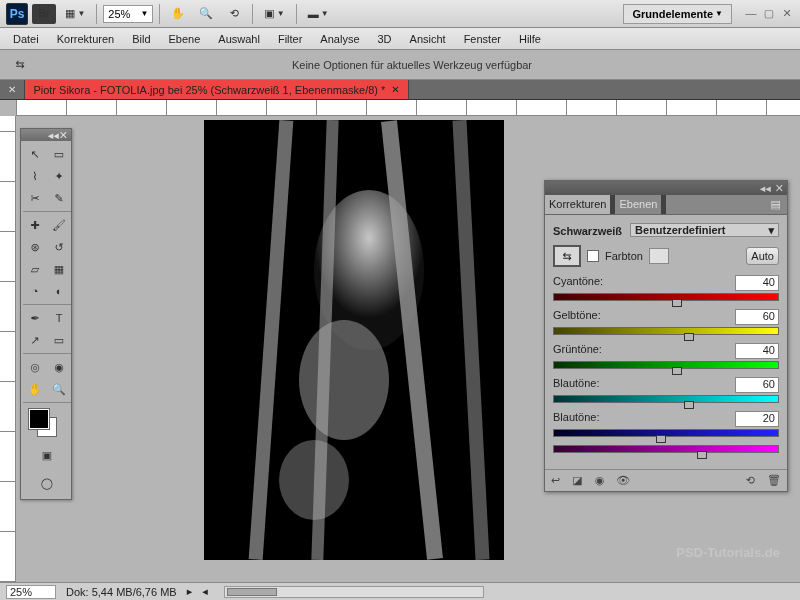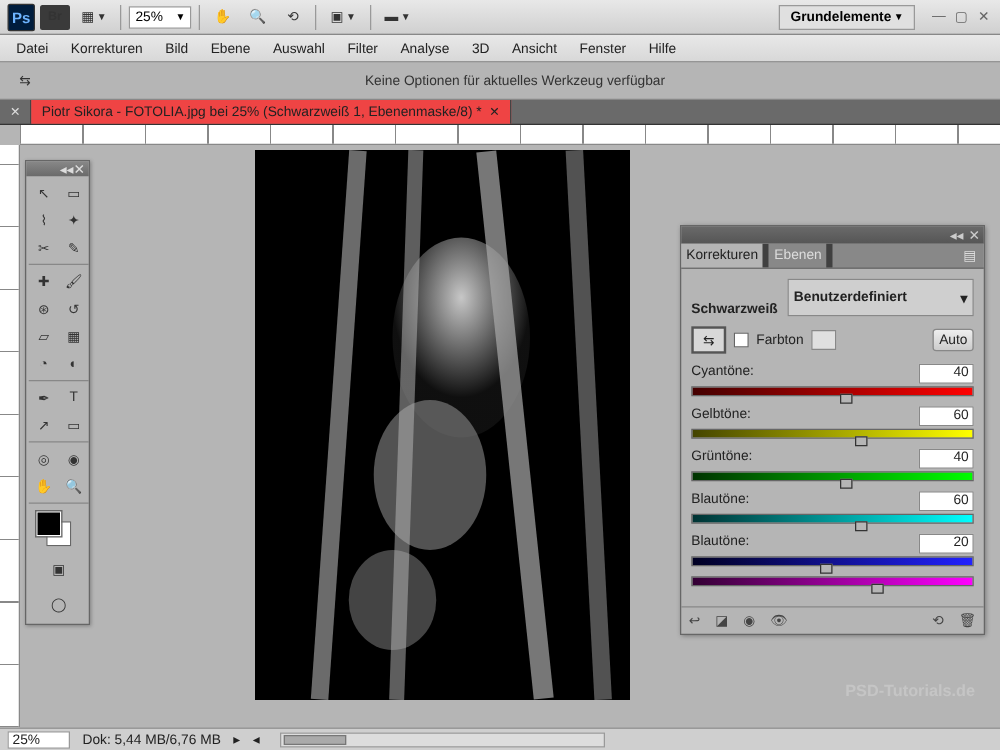--- a/index.html
+++ b/index.html
@@ -38,21 +38,21 @@
 .sw-bg{position:absolute;top:12px;left:14px;width:20px;height:20px;background:#fff;border:1px solid #666}
 .qm-row{grid-column:1/3;display:flex;justify-content:center;padding:3px 0}
 .panel{position:absolute;top:80px;right:12px;width:244px;background:#b5b5b5;border:1px solid #666;box-shadow:1px 1px 4px rgba(0,0,0,.4)}
 .panel-hdr{height:14px;background:linear-gradient(#6a6a6a,#555);display:flex;justify-content:flex-end;align-items:center;padding:0 3px;color:#ccc;font-size:8px;gap:4px}
 .panel-tabs{height:20px;background:#888;display:flex;border-bottom:1px solid #666}
 .ptab{padding:3px 4px;background:#888;color:#ddd;border-right:5px solid #404040}
 .ptab.active{background:#b5b5b5;color:#222}
 .ptab-menu{margin-left:auto;padding:3px 6px;color:#ddd}
 .panel-body{padding:8px;color:#222}
 .bw-title{font-weight:bold;margin-bottom:6px;display:flex;align-items:flex-end;gap:8px}
-.preset-sel{flex:1;background:#cfcfcf;border:1px solid #888;height:30px;padding:0 4px;display:flex;align-items:center;justify-content:space-between}
+.preset-sel{flex:1;background:#cfcfcf;border:1px solid #888;height:14px;padding:0 4px;display:flex;align-items:center;justify-content:space-between}
 .bw-row1{display:flex;align-items:center;gap:6px;margin:8px 0}
 .targ-btn{width:28px;height:22px;border:1px solid #888;background:#d8d8d8;display:flex;align-items:center;justify-content:center}
 .targ-btn.active{border:2px solid #555}
 .cb{width:12px;height:12px;border:1px solid #666;background:#fff}
 .tint-sw{width:20px;height:16px;border:1px solid #888;background:#e0e0e0}
 .auto-btn{margin-left:auto;padding:2px 4px;border:1px solid #888;background:linear-gradient(#eee,#ccc);border-radius:3px}
 .slider-group{margin:6px 0}
 .slider-label{display:flex;justify-content:space-between;margin-bottom:2px}
 .val-box{width:44px;height:16px;background:#fff;border:1px solid #888;text-align:right;padding:0 3px}
 .slider-track{height:10px;position:relative;margin-top:2px}

